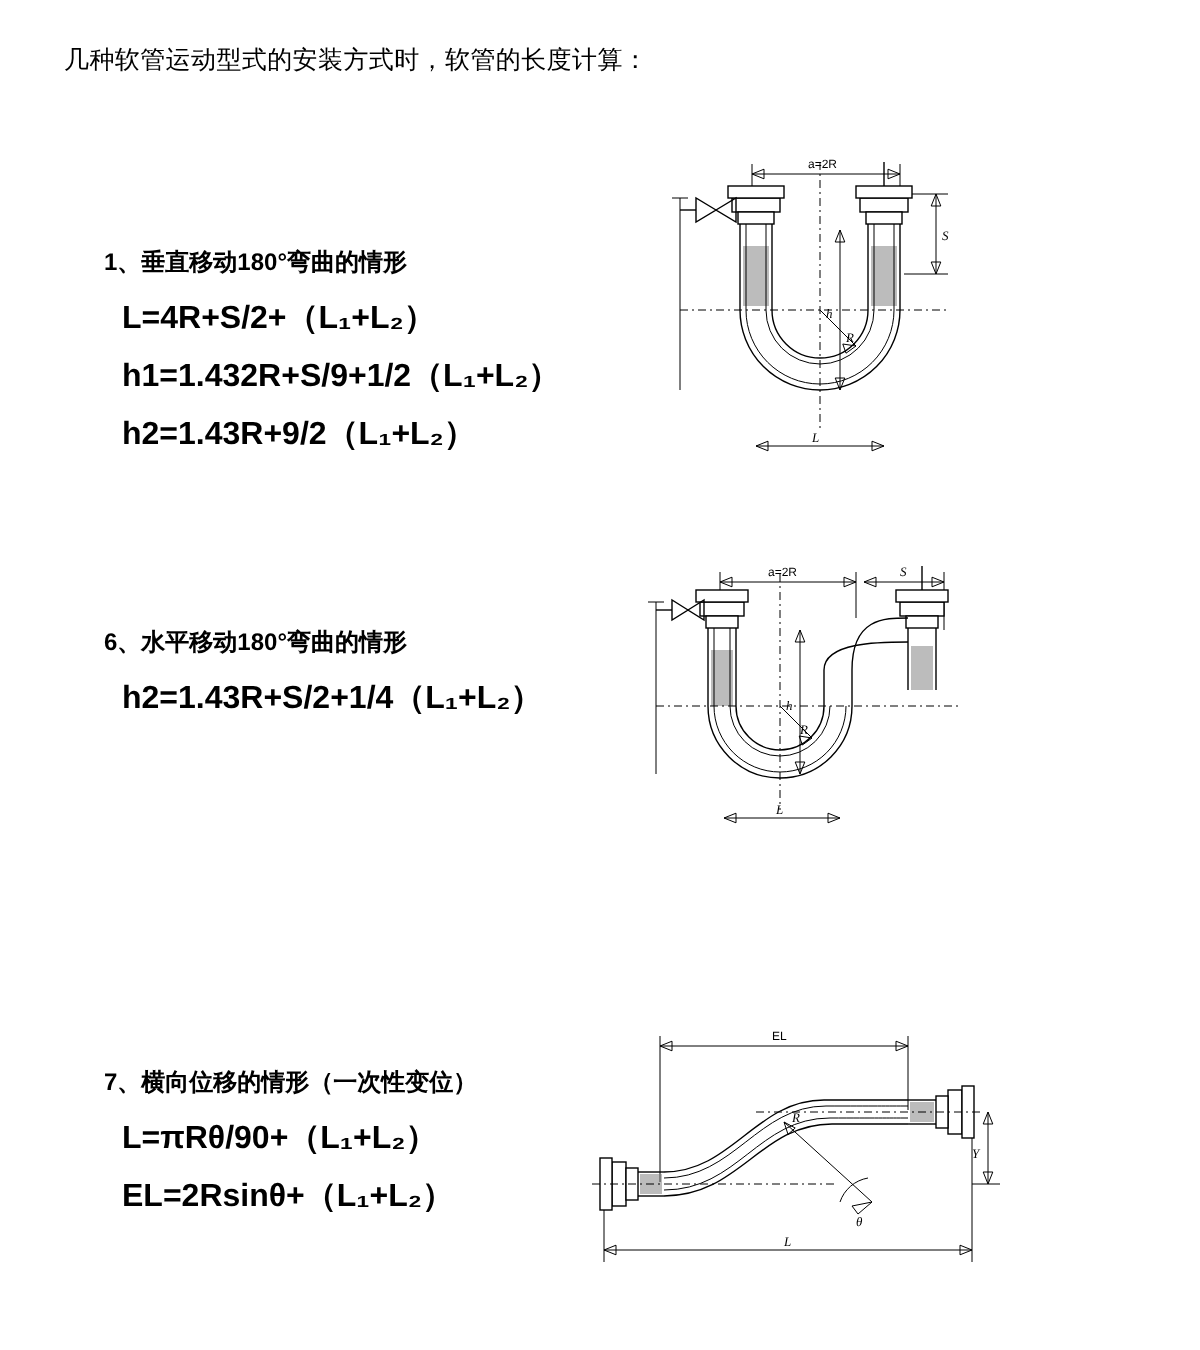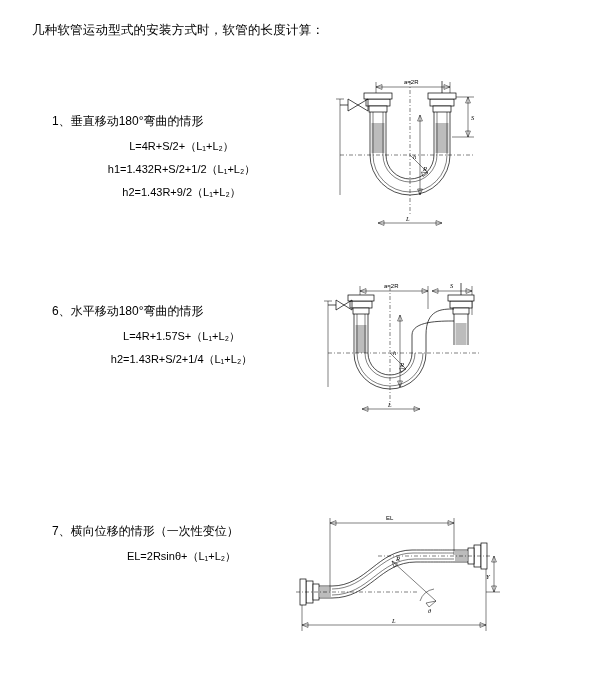--- a/index.html
+++ b/index.html
@@ -33,34 +33,34 @@
     left: 0;
     width: 600px;
   }
   .sec1 { top: 105px; }
   .sec2 { top: 295px; }
   .sec3 { top: 515px; }
 
   .sec-text {
     position: absolute;
     left: 52px;
-    top: 8px;
+    top: 18px;
     width: 250px;
+    font-weight: bold;
   }
   .sec-heading {
     font-size: 12px;
     white-space: nowrap;
     margin-bottom: 9px;
   }
   .formula {
-    font-size: 11px;
+    font-size: 16px;
     white-space: nowrap;
     margin-left: 9px;
     margin-bottom: 8px;
-    text-align: center;
   }
 
   .fig {
     position: absolute;
     top: -30px;
   }
   .fig1 { left: 300px; }
   .fig2 { left: 300px; top: -20px; }
   .fig3 { left: 288px; top: -10px; }
 
@@ -79,21 +79,21 @@
 <body>
 
 <div class="page">
 
   <div class="doc-title">几种软管运动型式的安装方式时，软管的长度计算：</div>
 
   <div class="section sec1">
     <div class="sec-text">
       <div class="sec-heading">1、垂直移动180°弯曲的情形</div>
       <div class="formula">L=4R+S/2+（L₁+L₂）</div>
-      <div class="formula">h1=1.432R+S/2+1/2（L₁+L₂）</div>
+      <div class="formula">h1=1.432R+S/9+1/2（L₁+L₂）</div>
       <div class="formula">h2=1.43R+9/2（L₁+L₂）</div>
     </div>
 
     <div class="fig fig1">
       <svg width="200" height="190" viewBox="0 0 200 190">
 
         <line class="dim" x1="76" y1="12" x2="150" y2="12"></line>
         <line class="dim" x1="76" y1="7" x2="76" y2="30"></line>
         <line class="dim" x1="150" y1="7" x2="150" y2="30"></line>
         <path class="ln-thin" d="M76 12 l6 -2.4 v4.8 z" fill="#000"></path>
@@ -156,21 +156,20 @@
 
         <line class="dim" x1="40" y1="24" x2="40" y2="120"></line>
         <line class="dim" x1="36" y1="24" x2="44" y2="24"></line>
       </svg>
     </div>
   </div>
 
   <div class="section sec2">
     <div class="sec-text">
       <div class="sec-heading">6、水平移动180°弯曲的情形</div>
-      <div class="formula">L=4R+1.57S+（L₁+L₂）</div>
       <div class="formula">h2=1.43R+S/2+1/4（L₁+L₂）</div>
     </div>
 
     <div class="fig fig2">
       <svg width="200" height="170" viewBox="0 0 200 170">
 
         <line class="dim" x1="60" y1="16" x2="128" y2="16"></line>
         <path class="ln-thin" d="M60 16 l6 -2.4 v4.8 z" fill="#000"></path>
         <path class="ln-thin" d="M128 16 l-6 -2.4 v4.8 z" fill="#000"></path>
         <text class="lbl" x="84" y="13">a=2R</text>
@@ -231,20 +230,21 @@
 
         <line class="dim" x1="28" y1="26" x2="28" y2="112"></line>
         <line class="dim" x1="24" y1="26" x2="32" y2="26"></line>
       </svg>
     </div>
   </div>
 
   <div class="section sec3">
     <div class="sec-text">
       <div class="sec-heading">7、横向位移的情形（一次性变位）</div>
+      <div class="formula">L=πRθ/90+（L₁+L₂）</div>
       <div class="formula">EL=2Rsinθ+（L₁+L₂）</div>
     </div>
 
     <div class="fig fig3">
       <svg width="220" height="140" viewBox="0 0 220 140">
 
         <line class="dim" x1="42" y1="18" x2="166" y2="18"></line>
         <path class="ln-thin" d="M42 18 l6 -2.4 v4.8 z" fill="#000"></path>
         <path class="ln-thin" d="M166 18 l-6 -2.4 v4.8 z" fill="#000"></path>
         <text class="lbl" x="98" y="15">EL</text>

